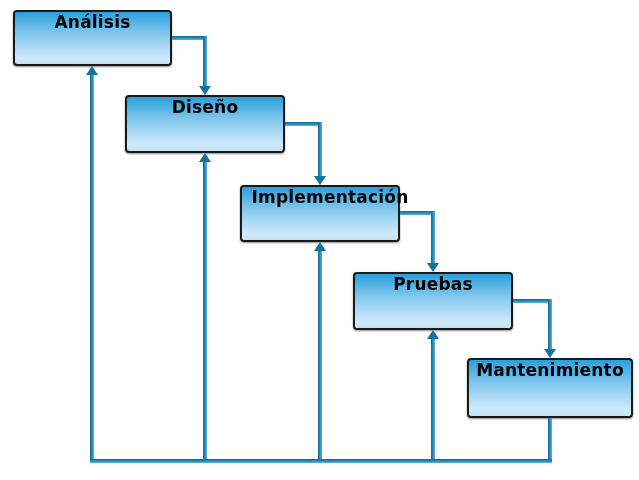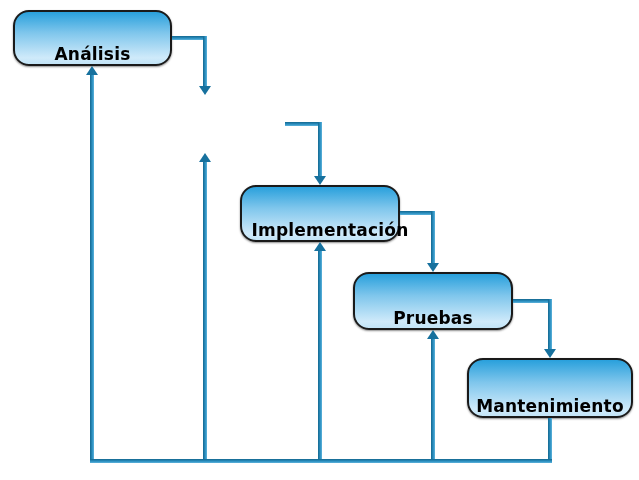--- a/index.html
+++ b/index.html
@@ -8,25 +8,25 @@
     width: 639px;
     height: 480px;
     background: #ffffff;
     font-family: "DejaVu Sans", "Liberation Sans", sans-serif;
     overflow: hidden;
   }
   .stage-box {
     position: absolute;
     box-sizing: border-box;
     border: 2px solid #1a1a1a;
-    border-radius: 16px;
+    border-radius: 4px;
     background: linear-gradient(180deg, #29a0dc 0%, #7fc6ec 40%, #cfeafa 88%, #c2e4f7 100%);
     box-shadow: 0 1px 2px rgba(0,0,0,0.45);
     display: flex;
-    align-items: flex-end;
+    align-items: flex-start;
     justify-content: center;
   }
   .stage-label {
     font-size: 17px;
     font-weight: bold;
     color: #000000;
     letter-spacing: 0.2px;
     white-space: nowrap;
   }
   .line { position: absolute; }
@@ -46,20 +46,23 @@
 </style>
 </head>
 <body>
 
 <div class="canvas">
 
   <div class="stage-box" style="left:13px; top:10px; width:159px; height:56px;">
     <span class="stage-label">Análisis</span>
   </div>
 
+  <div class="stage-box" style="left:125px; top:95px; width:160px; height:58px;">
+    <span class="stage-label">Diseño</span>
+  </div>
 
   <div class="stage-box" style="left:240px; top:185px; width:160px; height:57px;padding-left:20px;">
     <span class="stage-label">Implementación</span>
   </div>
 
   <div class="stage-box" style="left:467px; top:358px; width:166px; height:60px;">
     <span class="stage-label">Mantenimiento</span>
   </div>
 
   <div class="stage-box" style="left:353px; top:272px; width:160px; height:58px;">

